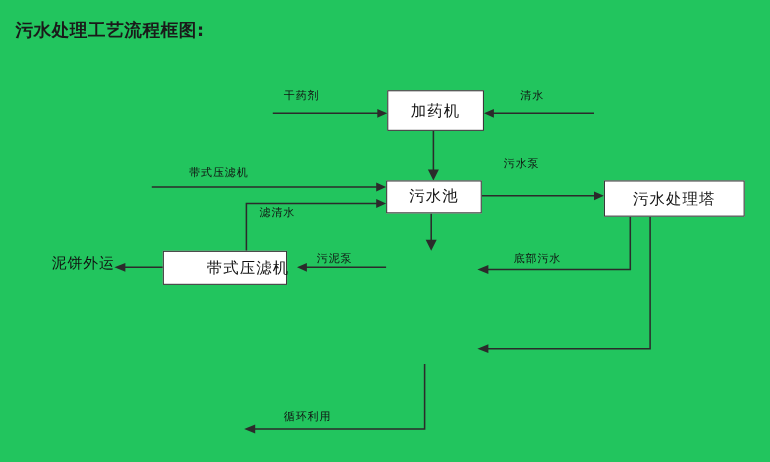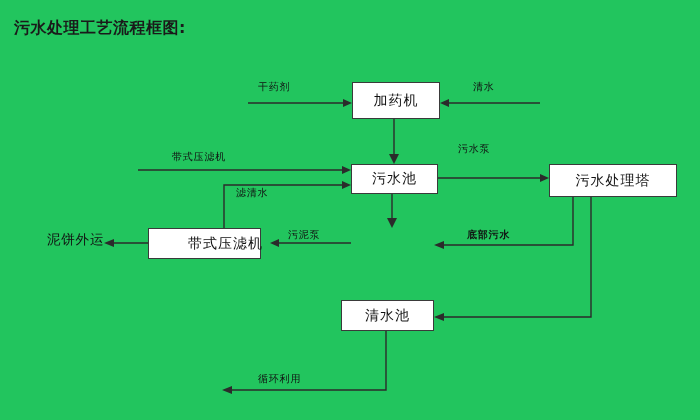--- a/index.html
+++ b/index.html
@@ -151,35 +151,32 @@
 
   <div class="node" style="left:549px; top:164px; width:128px; height:33px;">
     <span>污水处理塔</span>
   </div>
 
   <div class="node" style="left:148px; top:228px; width:113px; height:31px;padding-left:42px;">
     <span>带式压滤机</span>
   </div>
 
 
-  <div class="node" style="left:341px; top:300px; width:93px; height:31px;">
-    <span>清水池</span>
-  </div>
 
   <div class="edge-label" style="left:258px; top:80px;">干药剂</div>
 
   <div class="edge-label" style="left:473px; top:80px;">清水</div>
 
   <div class="edge-label" style="left:172px; top:150px;">带式压滤机</div>
 
   <div class="edge-label" style="left:458px; top:142px;">污水泵</div>
 
   <div class="edge-label" style="left:236px; top:186px;">滤清水</div>
 
   <div class="edge-label" style="left:288px; top:228px;">污泥泵</div>
 
-  <div class="edge-label" style="left:467px; top:228px;font-weight:bold;">底部污水</div>
+  <div class="edge-label" style="left:467px; top:228px;">底部污水</div>
 
   <div class="edge-label" style="left:258px; top:372px;">循环利用</div>
 
   <div class="term-label" style="left:16px; top:231px;margin-left:31px;">泥饼外运</div>
 
 </div>
 
 </body></html>

